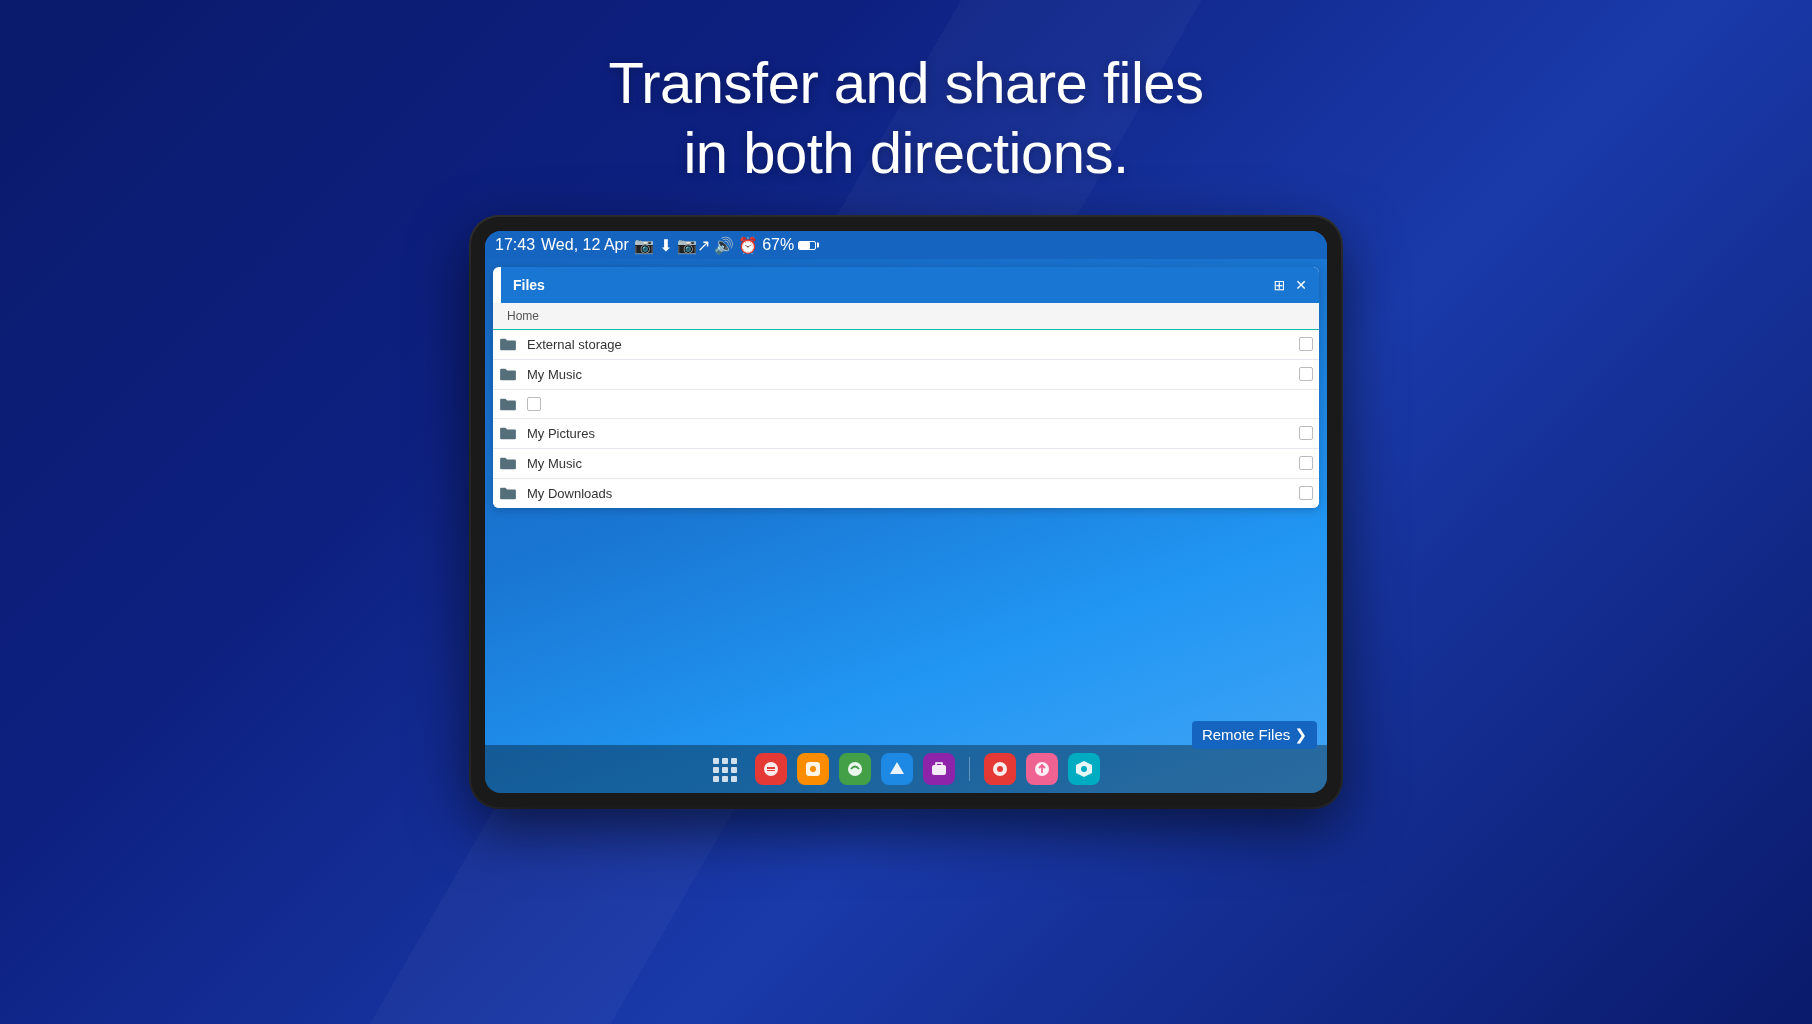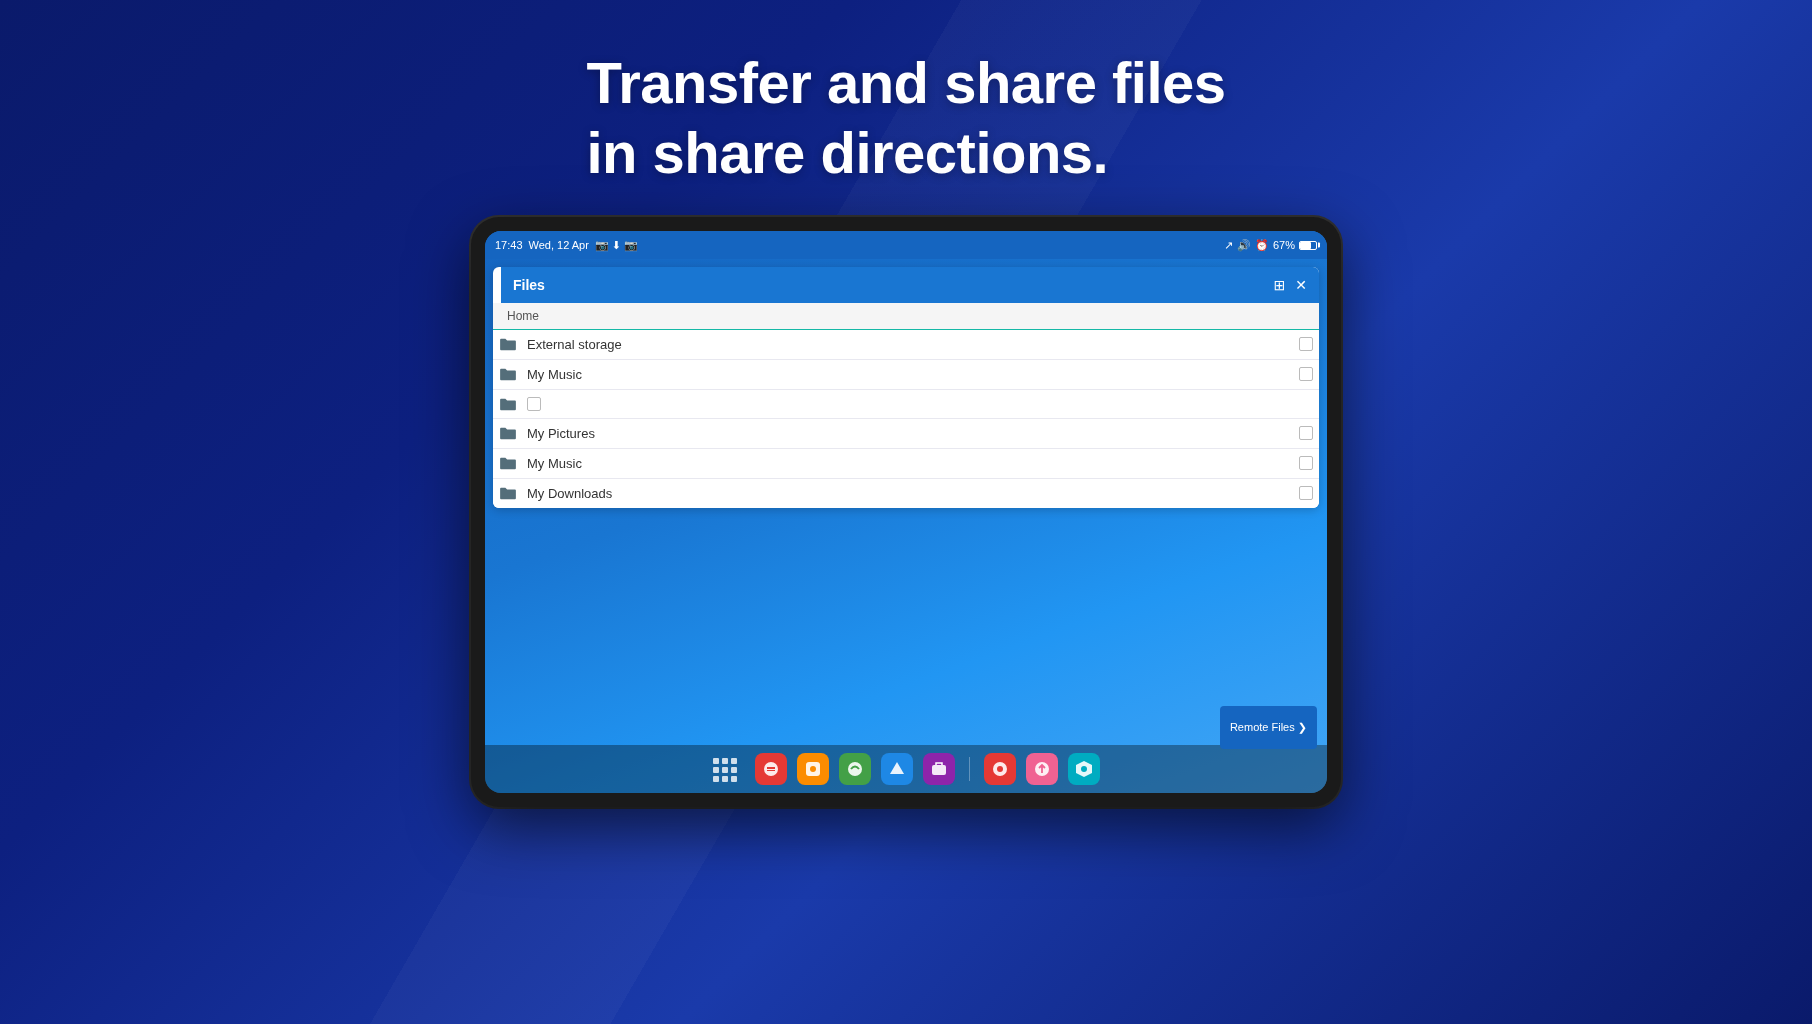--- a/index.html
+++ b/index.html
@@ -28,24 +28,24 @@
           transparent 40%,
           rgba(255,255,255,0.03) 40%,
           rgba(255,255,255,0.03) 50%,
           transparent 50%
         );
       pointer-events: none;
     }
 
     .hero-title {
       margin-top: 48px;
-      text-align: left;
+      text-align: center;
       color: white;
       font-size: 58px;
-      font-weight: 700;
+      font-weight: 400;
       line-height: 1.2;
       letter-spacing: -0.5px;
       text-shadow: 0 2px 10px rgba(0,0,0,0.3);
       z-index: 2;
     }
 
     .tablet-wrapper {
       margin-top: 30px;
       z-index: 2;
       position: relative;
@@ -71,23 +71,22 @@
       display: flex;
       flex-direction: column;
     }
 
     
     .status-bar {
       background: #1565c0;
       height: 28px;
       display: flex;
       align-items: center;
-      justify-content: space-between;
       padding: 0 10px;
-      font-size: 11px;
+      font-size: 16px;
       color: white;
       flex-shrink: 0;
     }
 
     .status-left {
       display: flex;
       align-items: center;
       gap: 6px;
     }
 
@@ -219,22 +218,22 @@
       justify-content: flex-end;
     }
 
     
     .remote-files-btn {
       position: absolute;
       bottom: 44px;
       right: 10px;
       background: #1565c0;
       color: white;
-      font-size: 11px;
-      padding: 15px 10px;
+      font-size: 15px;
+      padding: 5px 10px;
       border-radius: 4px;
       cursor: pointer;
       display: flex;
       align-items: flex-start;
       gap: 4px;
       white-space: nowrap;
     }
 
     
     .taskbar {
@@ -281,21 +280,21 @@
       height: 24px;
       background: rgba(255,255,255,0.3);
       margin: 0 4px;
     }
   </style>
 </head>
 <body>
 
 <h1 class="hero-title">
   <span>Transfer and share files</span><br>
-  <span>in share directions.</span>
+  <span>in both directions.</span>
 </h1>
 
 <div class="tablet-wrapper">
   <div class="tablet-outer">
     <div class="tablet-screen">
 
       <div class="status-bar">
         <div class="status-left">
           <span>17:43</span>
           <span>Wed, 12 Apr</span>

